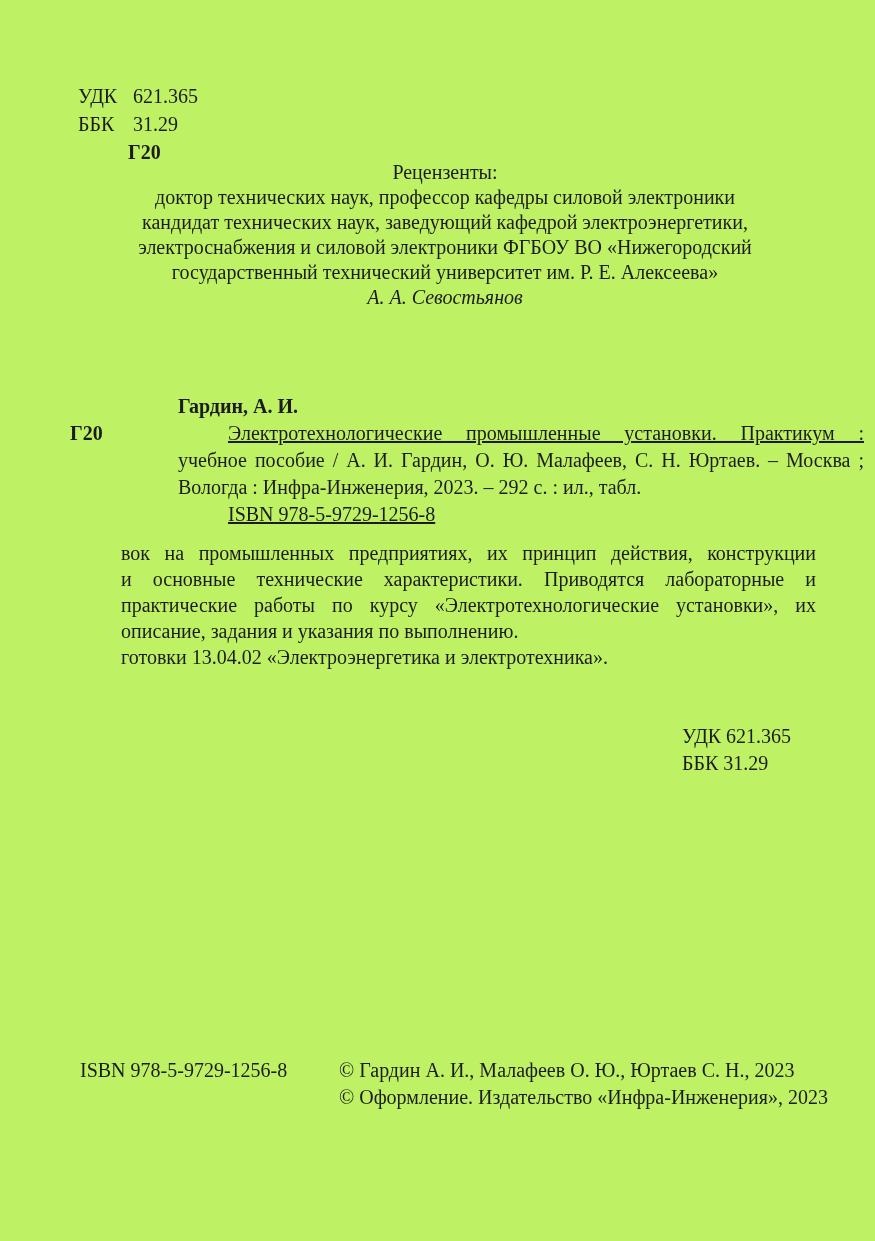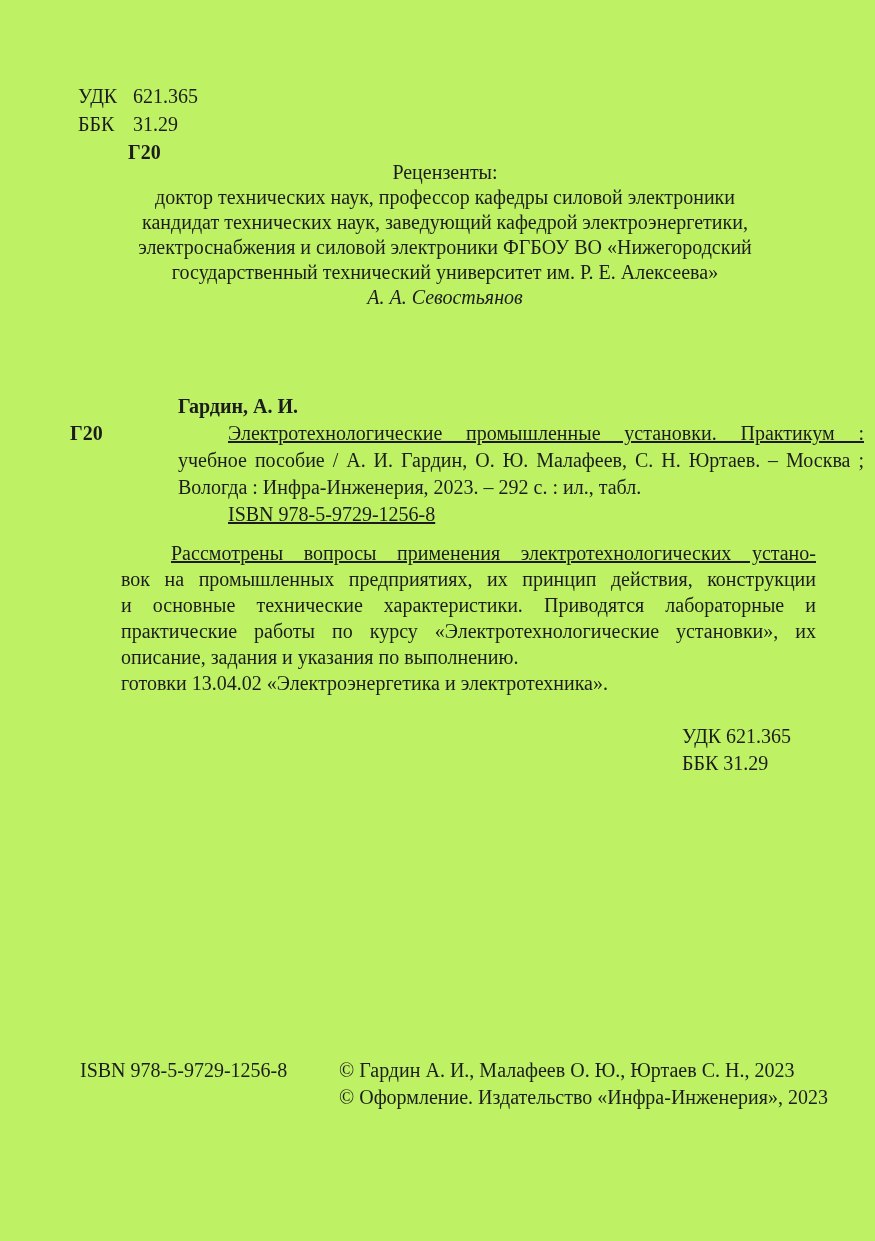--- a/index.html
+++ b/index.html
@@ -80,21 +80,20 @@
 
   <div class="block catalog">
     <div class="bold">Гардин, А. И.</div>
     <div class="jline indent">Электротехнологические промышленные установки. Практикум :</div>
     <div class="jline">учебное пособие / А. И. Гардин, О. Ю. Малафеев, С. Н. Юртаев. – Москва ;</div>
     <div>Вологда : Инфра-Инженерия, 2023. – 292 с. : ил., табл.</div>
     <div class="indent">ISBN 978-5-9729-1256-8</div>
   </div>
 
   <div class="block annotation">
-    <div class="jline indent">Рассмотрены вопросы применения электротехнологических устано-</div>
     <div class="jline">вок на промышленных предприятиях, их принцип действия, конструкции</div>
     <div class="jline">и основные технические характеристики. Приводятся лабораторные и</div>
     <div class="jline">практические работы по курсу «Электротехнологические установки», их</div>
     <div>описание, задания и указания по выполнению.</div>
     <div>готовки 13.04.02 «Электроэнергетика и электротехника».</div>
   </div>
 
   <div class="block right-codes">
     <div>УДК 621.365</div>
     <div>ББК 31.29</div>

